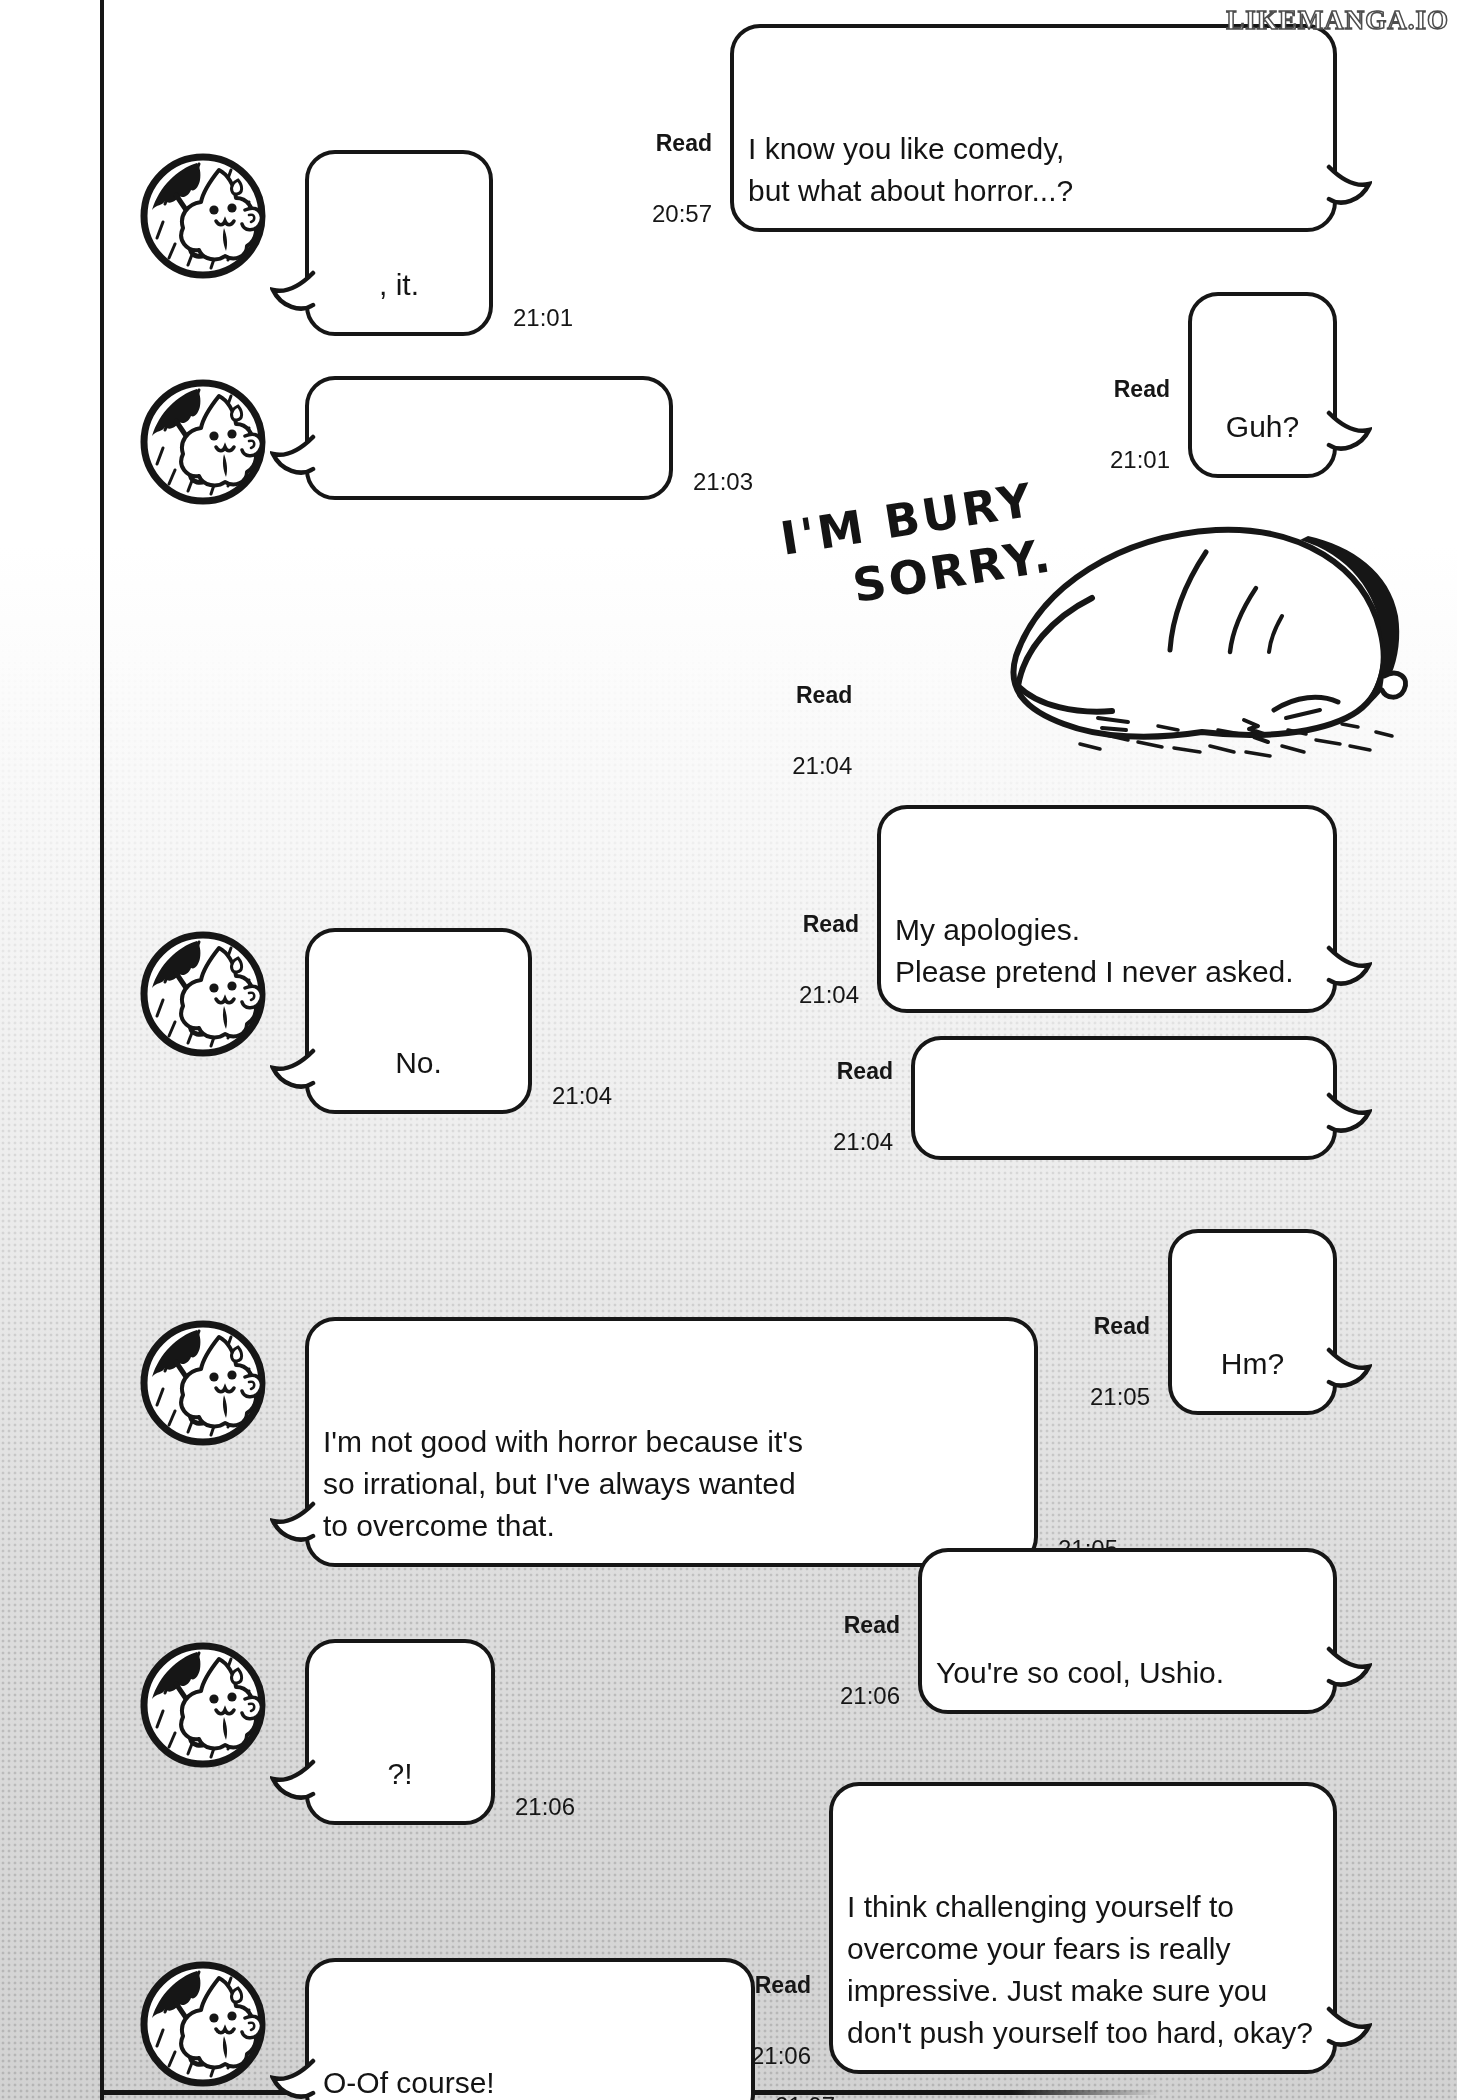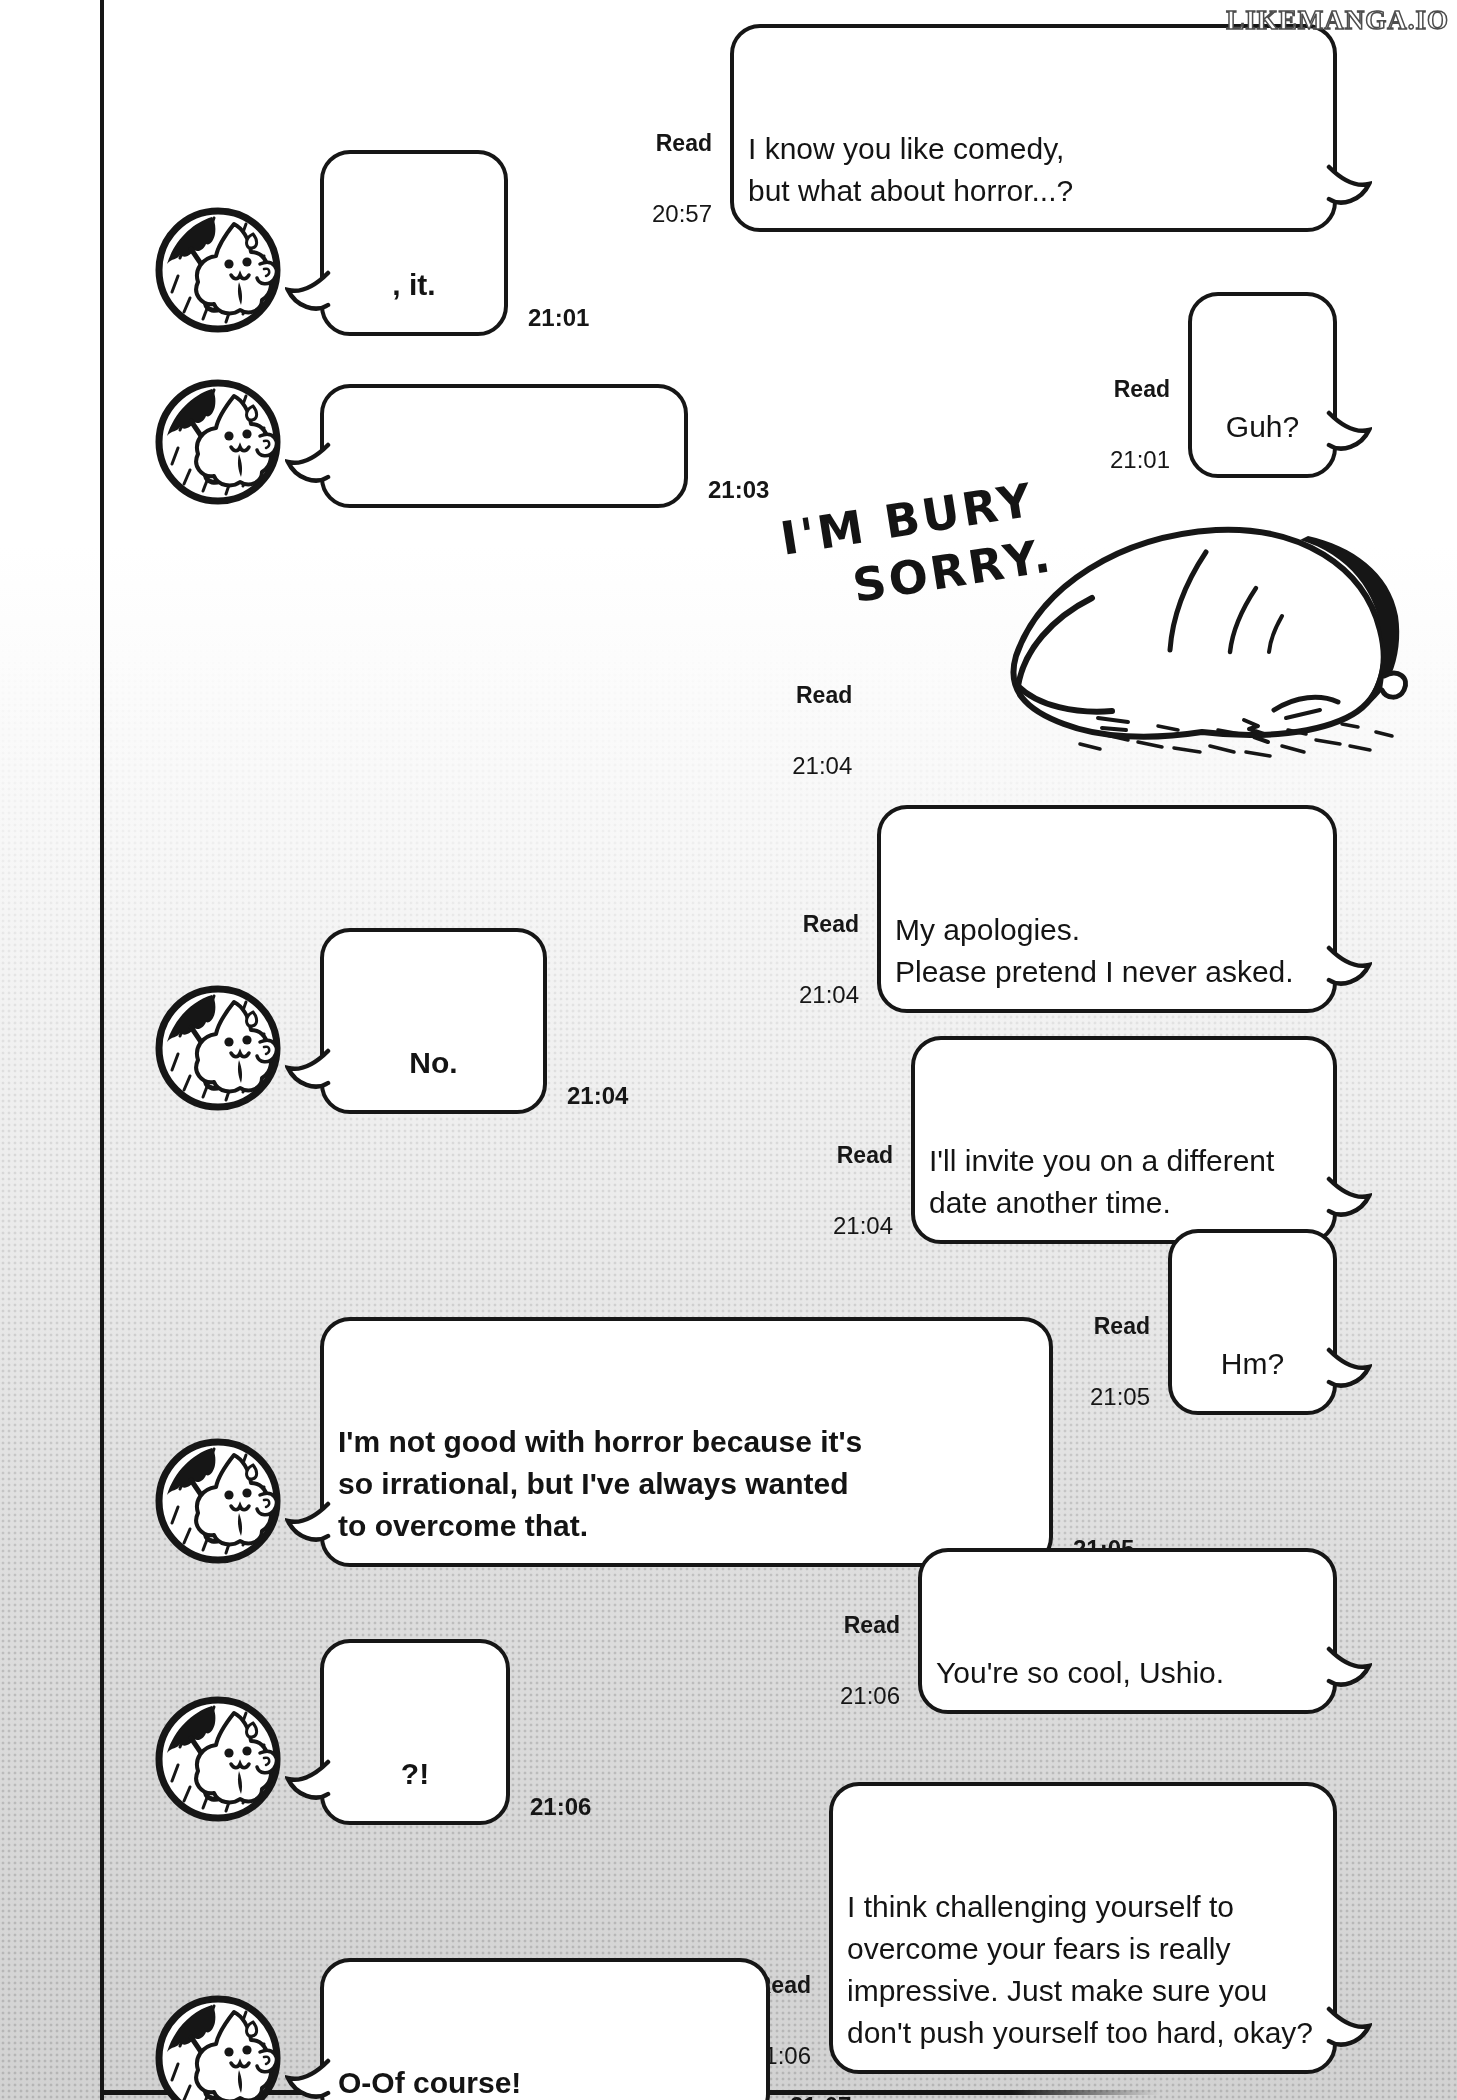--- a/index.html
+++ b/index.html
@@ -12,21 +12,21 @@
     -webkit-mask-image:linear-gradient(180deg,rgba(0,0,0,0) 0%,rgba(0,0,0,0) 30%,rgba(0,0,0,0.55) 52%,#000 78%);
     mask-image:linear-gradient(180deg,rgba(0,0,0,0) 0%,rgba(0,0,0,0) 30%,rgba(0,0,0,0.55) 52%,#000 78%);}
   .border-left{position:absolute;left:100px;top:0;width:4px;height:2100px;background:#161616;}
   .border-bottom{position:absolute;left:100px;top:2090px;height:5px;width:1060px;
     background:linear-gradient(90deg,#161616 0%,#161616 86%,rgba(22,22,22,0) 100%);}
   .watermark{position:absolute;top:5px;right:8px;z-index:9;
     font-family:"Liberation Serif","DejaVu Serif",serif;font-weight:bold;font-size:27px;
     letter-spacing:1px;color:#ffffff;-webkit-text-stroke:1.5px #4d4d4d;}
   .msg{position:absolute;display:flex;}
   .msg.right{right:120px;}
-  .msg.left{left:152px;align-items:flex-end;gap:36px;font-weight:bold;}
+  .msg.left{left:137px;align-items:flex-start;gap:36px;}
   .bwrap{position:relative;}
   .bubble{position:relative;background:#fff;border:4px solid #161616;border-radius:30px;
     padding:16px 14px;font-size:30px;line-height:1.4;color:#141414;white-space:pre-line;box-sizing:content-box;}
   .bubble.small{padding:26px 22px;text-align:center;}
   .meta{position:absolute;left:-18px;bottom:4px;transform:translateX(-100%);
     display:flex;flex-direction:column;align-items:flex-end;line-height:1.12;color:#161616;white-space:nowrap;}
   .meta.meta2{left:0;bottom:8px;transform:none;}
   .read{font-weight:bold;font-size:23px;margin-left:26px;}
   .time{font-size:24px;margin-top:44px;}
   .time-left{position:absolute;right:-20px;bottom:4px;transform:translateX(100%);
@@ -236,22 +236,20 @@
       <span class="time-left">21:04</span>
     </div>
   </div>
 
   <div class="msg right" style="top:1036px">
     <div class="bwrap">
       <div class="bubble mw-m8">
         <svg class="tail tail-r" viewBox="0 0 46 50">
             <use href="#tail"></use>
           </svg>
-        <span>I'll invite you on a different
-date another time.</span>
       </div>
       <div class="meta">
         <span class="read">Read</span>
         <span class="time">21:04</span>
       </div>
     </div>
   </div>
 
   <div class="msg right" style="top:1229px">
     <div class="bwrap">

